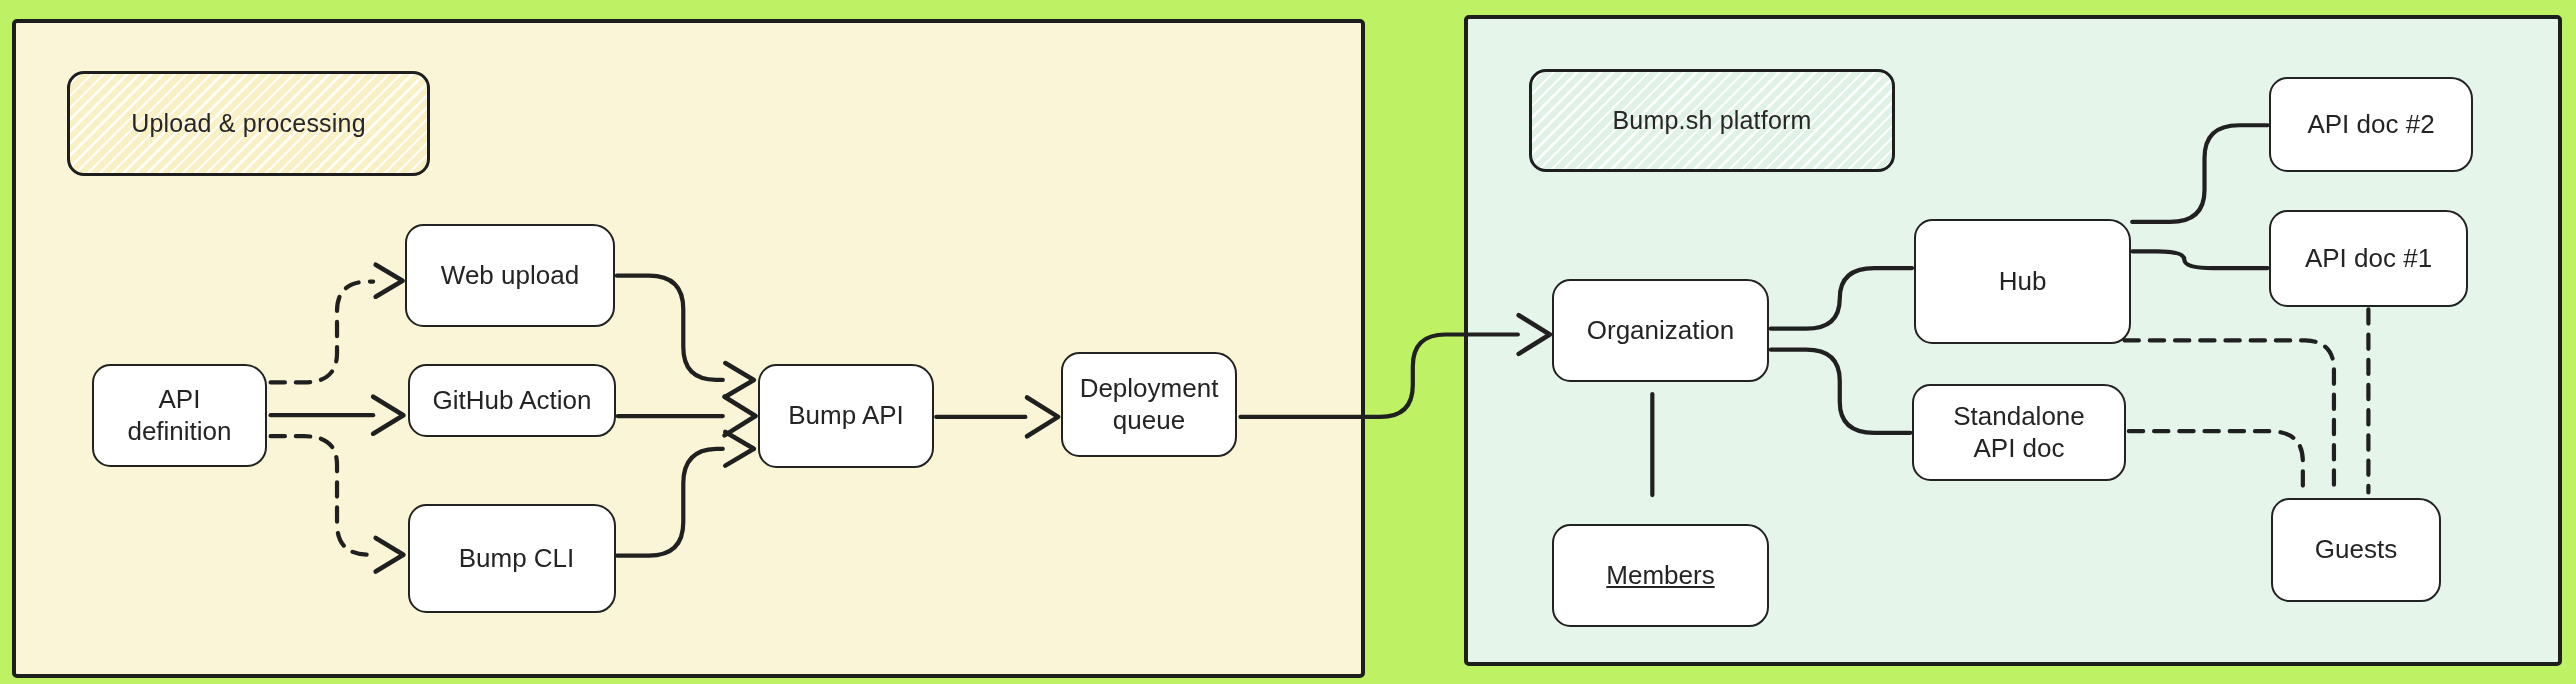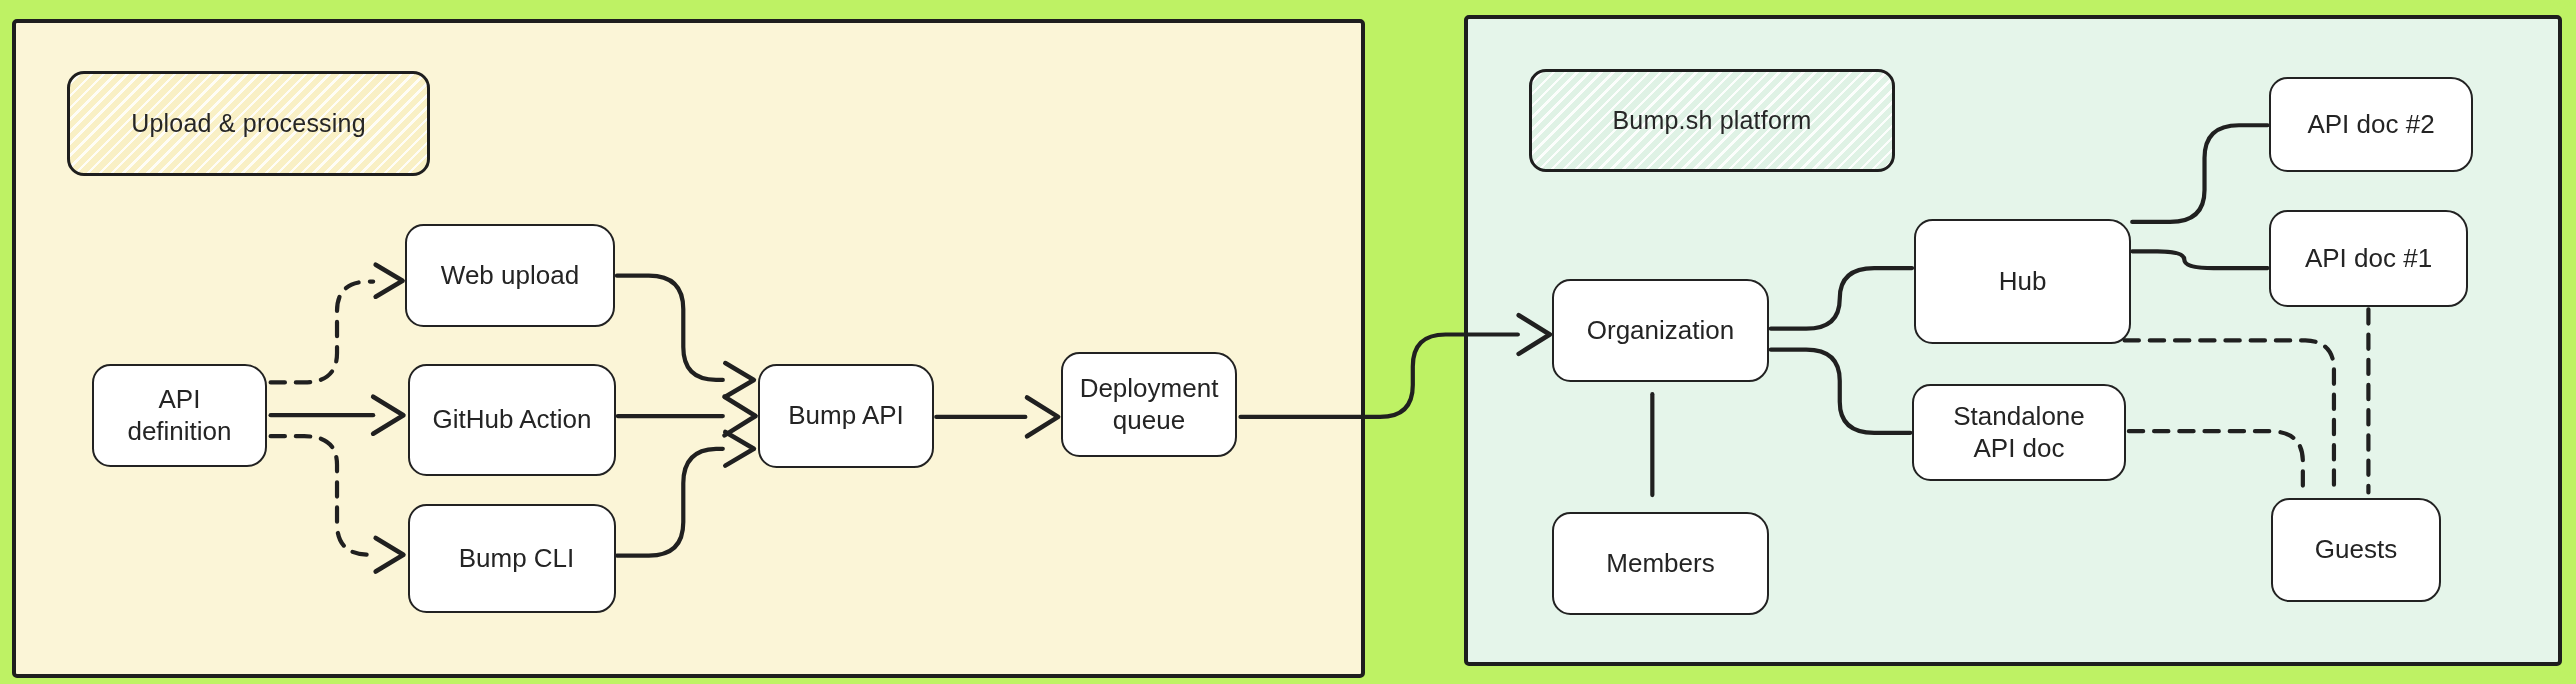--- a/index.html
+++ b/index.html
@@ -34,26 +34,26 @@
   .head{stroke:#202020;stroke-width:5.5;fill:none;stroke-linecap:round;stroke-linejoin:round;}
 
   .node{
     position:absolute;box-sizing:border-box;background:#ffffff;
     border:2.5px solid #222222;border-radius:18.5px 22px 20px 18.5px;
     display:flex;align-items:center;justify-content:center;text-align:center;
     font-size:26px;font-weight:500;line-height:1.22;padding:0 15px;
   }
   #node-api-definition    {left:92px;  top:364px; width:175px; height:103px; padding:0 18px;}
   #node-web-upload        {left:405px;  top:224px; width:210px; height:103px;text-align:center;}
-  #node-github-action     {left:408px;  top:364px; width:208px; height:112px; padding:0 6.7px;}
+  #node-github-action     {left:408px;  top:364px; width:208px; height:73px; padding:0 6.7px;}
   #node-bump-cli          {left:408px;  top:504px; width:208px; height:109px;padding-left:24px;}
   #node-bump-api          {left:758px;  top:364px; width:176px; height:104px; padding:0 21px;}
   #node-deployment-queue  {left:1061px; top:352px; width:176px; height:105px; padding:0 8.4px;}
   #node-organization      {left:1552px; top:279px; width:217px; height:103px; padding:0 8.4px;}
-  #node-members           {left:1552px; top:512px; width:217px; height:103px;}
+  #node-members           {left:1552px; top:524px; width:217px; height:103px;text-decoration:underline;}
   #node-hub               {left:1914px; top:179px; width:217px; height:125px;margin-top:40px;}
   #node-api-doc-2         {left:2269px; top:77px;  width:204px; height:95px;}
   #node-api-doc-1         {left:2269px; top:210px; width:199px; height:97px;}
   #node-standalone-api-doc{left:1912px; top:384px; width:214px; height:97px; padding:0 29px;}
   #node-guests            {left:2271px; top:498px; width:170px; height:104px;}
 </style>
 </head>
 <body>
 
 <div id="stage">

